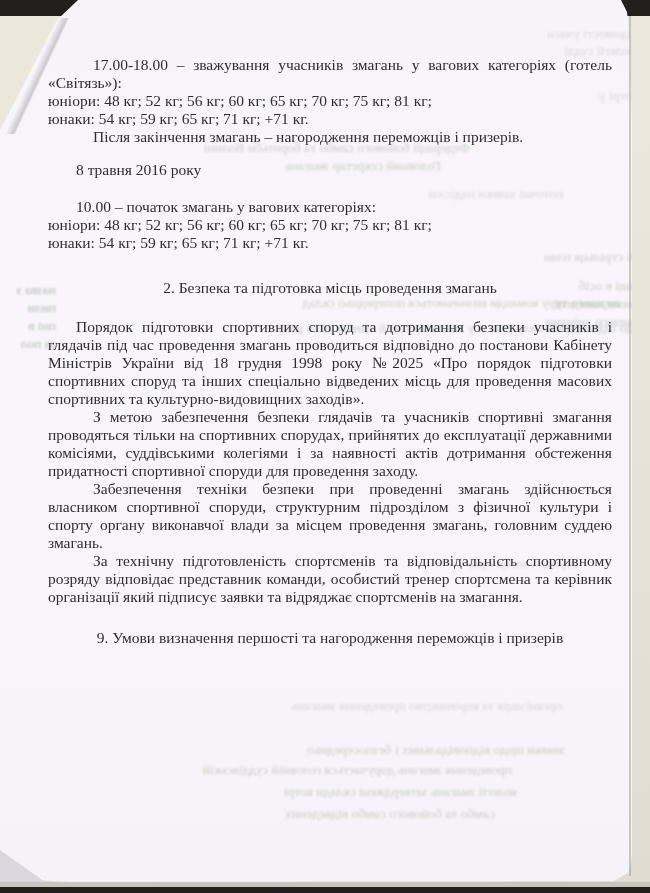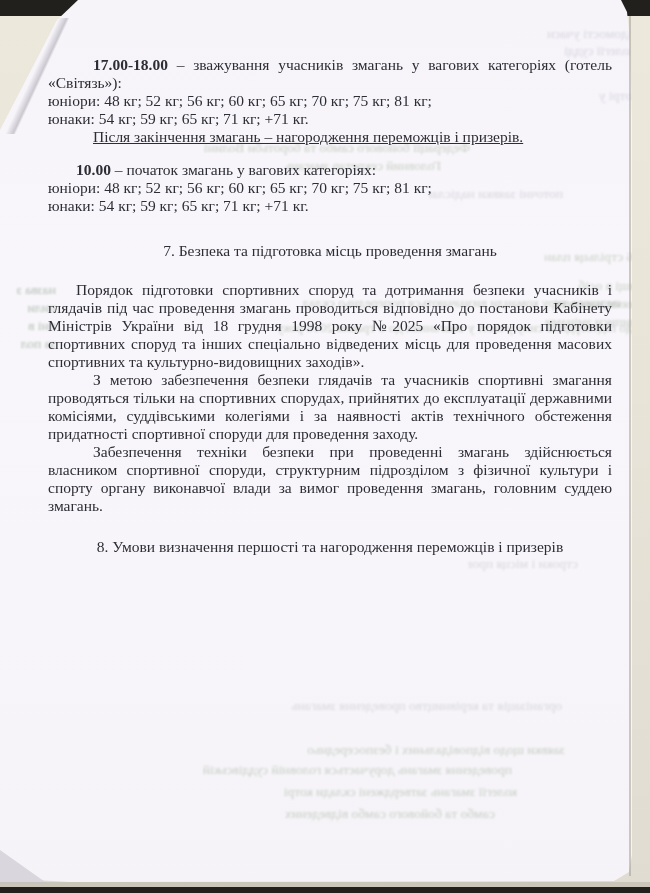--- a/index.html
+++ b/index.html
@@ -40,23 +40,23 @@
   
   .text-layer{
     position:absolute;left:48px;top:56px;width:564px;
     color:#2d2d35;font-size:15.5px;line-height:18px;
   }
   .text-layer p{margin:0;padding:0;}
   .para{text-align:justify;text-indent:45px;}
   .para.small-indent{text-indent:28px;}
   .plain{text-align:left;}
   .weights{margin-left:79px;}
-  .note{ text-indent:45px;text-align:justify;text-decoration:underline;}
+  .note{ text-indent:45px;text-align:justify;}
   .heading{text-align:center;}
-  b{font-weight:bold;}
+  b{font-weight:normal;}
   .gap-sm{height:12px;}
   .gap-md{height:15px;}
   .gap-lg{height:21px;}
   .gap-xl{height:23px;}
   
   .ghost{
     position:absolute;transform:scaleX(-1);filter:blur(1.2px);
     font-size:13.5px;line-height:16px;white-space:nowrap;overflow:hidden;
     color:rgba(110,132,104,.34);pointer-events:none;
   }
@@ -95,40 +95,42 @@
 
   <div class="text-layer">
 
     <p class="para"><b>17.00-18.00</b><span> – зважування учасників змагань у вагових категоріях (готель «Світязь»):</span></p>
     <p class="plain weights">юніори: 48 кг; 52 кг; 56 кг; 60 кг; 65 кг; 70 кг; 75 кг; 81 кг;</p>
     <p class="plain weights">юнаки: 54 кг; 59 кг; 65 кг; 71 кг; +71 кг.</p>
     <p class="note">Після закінчення змагань – нагородження переможців і призерів.</p>
 
     <div class="gap-md"></div>
 
-    <p class="plain" style="text-indent:28px;"><b>10.00</b><span> – початок змагань у вагових категоріях:</span></p>
+    <p class="plain" style="text-indent:28px;"><b>8 травня 2016 року</b></p>
+    <p class="plain" style="text-indent:28px;margin-top:19px;"><b>10.00</b><span> – початок змагань у вагових категоріях:</span></p>
     <p class="plain weights">юніори: 48 кг; 52 кг; 56 кг; 60 кг; 65 кг; 70 кг; 75 кг; 81 кг;</p>
     <p class="plain weights">юнаки: 54 кг; 59 кг; 65 кг; 71 кг; +71 кг.</p>
 
     <div class="gap-md"></div>
 
 
     <div class="gap-sm"></div>
 
-    <p class="heading">7. Безпека та підготовка місць проведення змагань</p>
+    <p class="heading">2. Безпека та підготовка місць проведення змагань</p>
 
     <div class="gap-lg"></div>
 
     <p class="para small-indent">Порядок підготовки спортивних споруд та дотримання безпеки учасників і глядачів під час проведення змагань проводиться відповідно до постанови Кабінету Міністрів України від 18 грудня 1998 року №2025 «Про порядок підготовки спортивних споруд та інших спеціально відведених місць для проведення масових спортивних та культурно-видовищних заходів».</p>
-    <p class="para">З метою забезпечення безпеки глядачів та учасників спортивні змагання проводяться тільки на спортивних спорудах, прийнятих до експлуатації державними комісіями, суддівськими колегіями і за наявності актів технічного обстеження придатності спортивної споруди для проведення заходу.</p>
-    <p class="para">Забезпечення техніки безпеки при проведенні змагань здійснюється власником спортивної споруди, структурним підрозділом з фізичної культури і спорту органу виконавчої влади за вимог проведення змагань, головним суддею змагань.</p>
+    <p class="para">З метою забезпечення безпеки глядачів та учасників спортивні змагання проводяться тільки на спортивних спорудах, прийнятих до експлуатації державними комісіями, суддівськими колегіями і за наявності актів дотримання обстеження придатності спортивної споруди для проведення заходу.</p>
+    <p class="para">Забезпечення техніки безпеки при проведенні змагань здійснюється власником спортивної споруди, структурним підрозділом з фізичної культури і спорту органу виконавчої влади за місцем проведення змагань, головним суддею змагань.</p>
+    <p class="para">За технічну підготовленість спортсменів та відповідальність спортивному розряду відповідає представник команди, особистий тренер спортсмена та керівник організації який підписує заявки та відряджає спортсменів на змагання.</p>
 
     <div class="gap-xl"></div>
 
-    <p class="heading">8. Умови визначення першості та нагородження переможців і призерів</p>
+    <p class="heading">9. Умови визначення першості та нагородження переможців і призерів</p>
 
     <div class="gap-xl"></div>
 
 
   </div>
 
   <div class="fold-shadow"></div>
 </div>
 
 <div class="bl-corner"></div>

